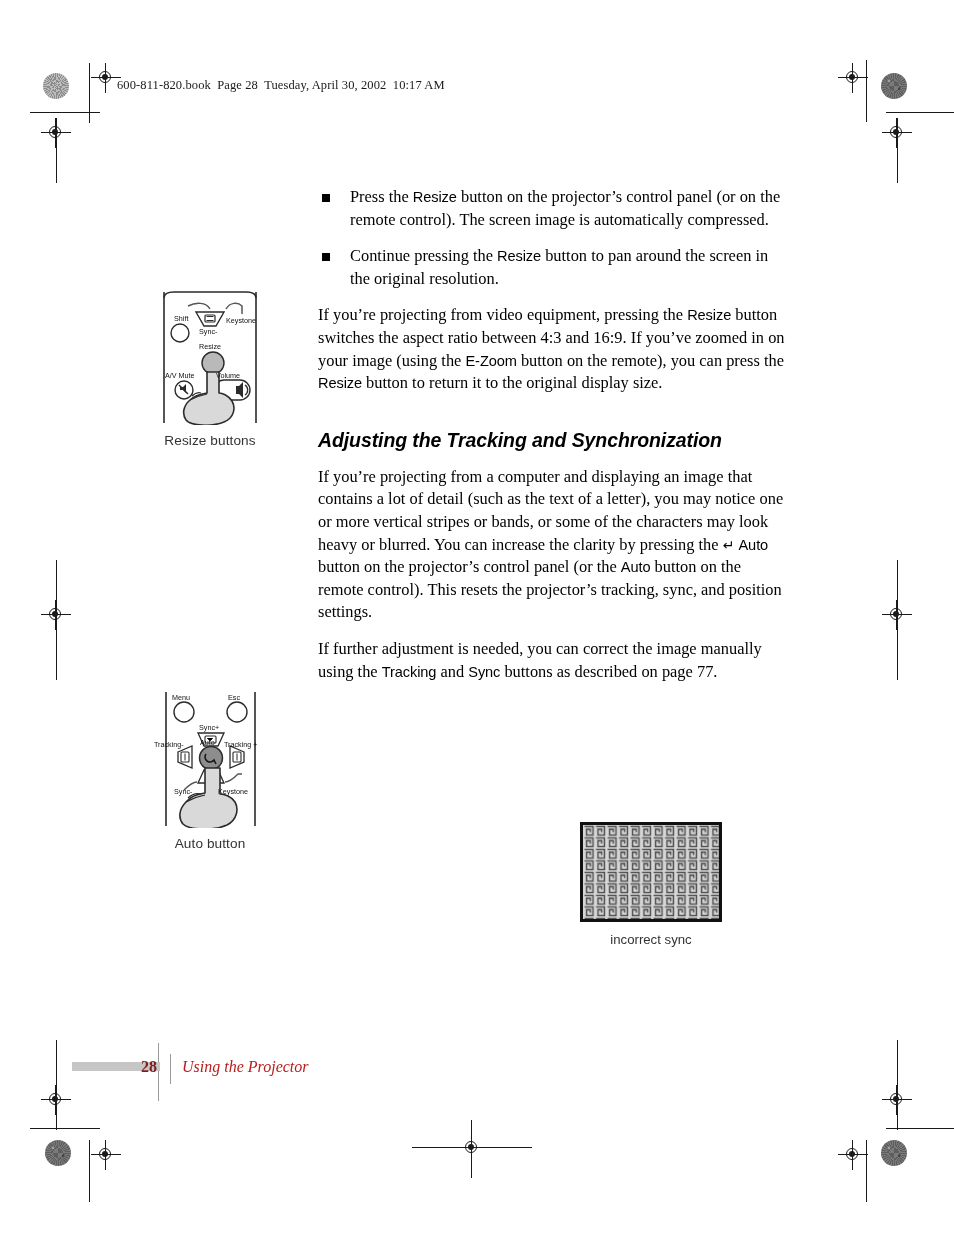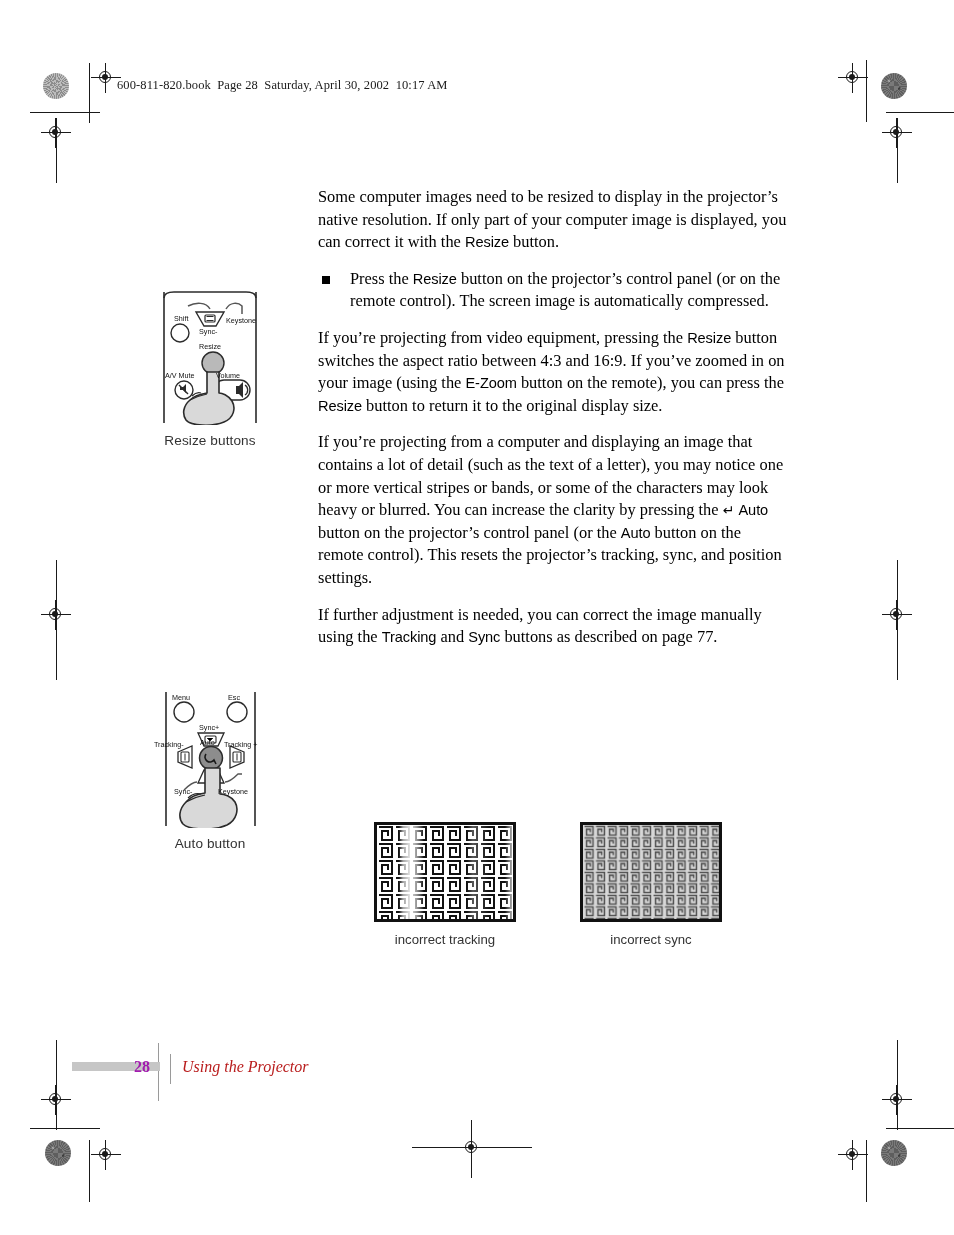--- a/index.html
+++ b/index.html
@@ -232,25 +232,25 @@
   .footer .bar {
     position: absolute;
     left: 0; top: 4px;
     width: 88px; height: 9px;
     background: #c6c6c6;
   }
   .footer .pagenum {
     position: absolute;
     left: 62px; top: 0;
     width: 30px;
-    text-align: left;
+    text-align: center;
     font-family: "Liberation Serif", serif;
     font-weight: bold;
     font-size: 16px;
-    color: #a21caf;
+    color: #7f1d1d;
   }
   .footer .rule {
     position: absolute;
     left: 98px; top: -4px;
     width: 1.1px; height: 30px;
     background: #9a9a9a;
   }
   .footer .fname {
     position: absolute;
     left: 110px; top: 0;
@@ -355,39 +355,40 @@
 <div class="reg-target" style="left:838px; top:1140px;">
   <div class="hline"></div>
     <div class="vline"></div>
     <div class="ring"></div>
     <div class="dot"></div>
 </div>
 <div class="trim-line trim-v" style="left:866px; top:1140px; height:62px;"></div>
 
 <div class="trim-line trim-v" style="left:158px; top:1043px; height:58px; background:#9a9a9a;"></div>
 
-<div class="page-header">600-811-820.book  Page 28  Saturday, April 30, 2002  10:17 AM</div>
+<div class="page-header">600-811-820.book  Page 28  Tuesday, April 30, 2002  10:17 AM</div>
 
 <div class="content">
 
 
-  <p class="body">
-    <span>Some computer images need to be resized to display in the projector’s native resolution. If only part of your computer image is displayed, you can correct it with the </span><span class="ui">Resize</span><span> button.</span>
-  </p>
 
   <ul class="bullets">
     <li>
       <span class="sq"></span><span>Press the </span><span class="ui">Resize</span><span> button on the projector’s control panel (or on the remote control). The screen image is automatically compressed.</span>
     </li>
+    <li>
+      <span class="sq"></span><span>Continue pressing the </span><span class="ui">Resize</span><span> button to pan around the screen in the original resolution.</span>
+    </li>
   </ul>
 
   <p class="body">
     <span>If you’re projecting from video equipment, pressing the </span><span class="ui">Resize</span><span> button switches the aspect ratio between 4:3 and 16:9. If you’ve zoomed in on your image (using the </span><span class="ui">E-Zoom</span><span> button on the remote), you can press the </span><span class="ui">Resize</span><span> button to return it to the original display size.</span>
   </p>
 
+  <h2 class="section-title second">Adjusting the Tracking and Synchronization</h2>
 
   <p class="body">
     <span>If you’re projecting from a computer and displaying an image that contains a lot of detail (such as the text of a letter), you may notice one or more vertical stripes or bands, or some of the characters may look heavy or blurred. You can increase the clarity by pressing the </span><span class="enter-glyph">↵</span>&nbsp;<span class="ui">Auto</span><span> button on the projector’s control panel (or the </span><span class="ui">Auto</span><span> button on the remote control). This resets the projector’s tracking, sync, and position settings.</span>
   </p>
 
   <p class="body tight">
     <span>If further adjustment is needed, you can correct the image manually using the </span><span class="ui">Tracking</span><span> and </span><span class="ui">Sync</span><span> buttons as described on page 77.</span>
   </p>
 </div>
 
@@ -483,35 +484,20 @@
     <text x="72" y="57" font-family="Liberation Sans, sans-serif" font-size="7.2" fill="#111">Tracking +</text>
     <text x="48" y="55" font-family="Liberation Sans, sans-serif" font-size="7.2" fill="#111">Auto</text>
     <text x="22" y="104" font-family="Liberation Sans, sans-serif" font-size="7.2" fill="#111">Sync-</text>
     <text x="66" y="104" font-family="Liberation Sans, sans-serif" font-size="7.2" fill="#111">Keystone</text>
   </svg>
   <div class="caption">Auto button</div>
 </div>
 
 <div class="samples">
 
-  <div class="sample" style="left:56px;">
-    <div class="frame" style="width:136px; height:94px;">
-      <svg class="maze" width="136" height="94" viewBox="0 0 136 94" preserveAspectRatio="none" xmlns="http://www.w3.org/2000/svg">
-        <defs>
-          <pattern id="gk1" width="17" height="17" patternUnits="userSpaceOnUse">
-            <rect width="17" height="17" fill="#ffffff"></rect>
-            <path d="M2,2 H15 V15 H5 V6 H11 V11" fill="none" stroke="#111111" stroke-width="2"></path>
-          </pattern>
-        </defs>
-        <rect width="136" height="94" fill="url(#gk1)"></rect>
-      </svg>
-      <div class="bands"></div>
-    </div>
-    <div class="cap">incorrect tracking</div>
-  </div>
 
   <div class="sample" style="left:262px;">
     <div class="frame" style="width:136px; height:94px;">
       <svg class="maze" width="136" height="94" viewBox="0 0 136 94" preserveAspectRatio="none" xmlns="http://www.w3.org/2000/svg">
         <defs>
           <pattern id="gk2" width="11.5" height="11.5" patternUnits="userSpaceOnUse">
             <rect width="11.5" height="11.5" fill="#cfcfcf"></rect>
             <path d="M1.5,1.5 H10 V10 H3.5 V4.2 H7.2 V7.2" fill="none" stroke="#2a2a2a" stroke-width="1.5"></path>
           </pattern>
         </defs>

